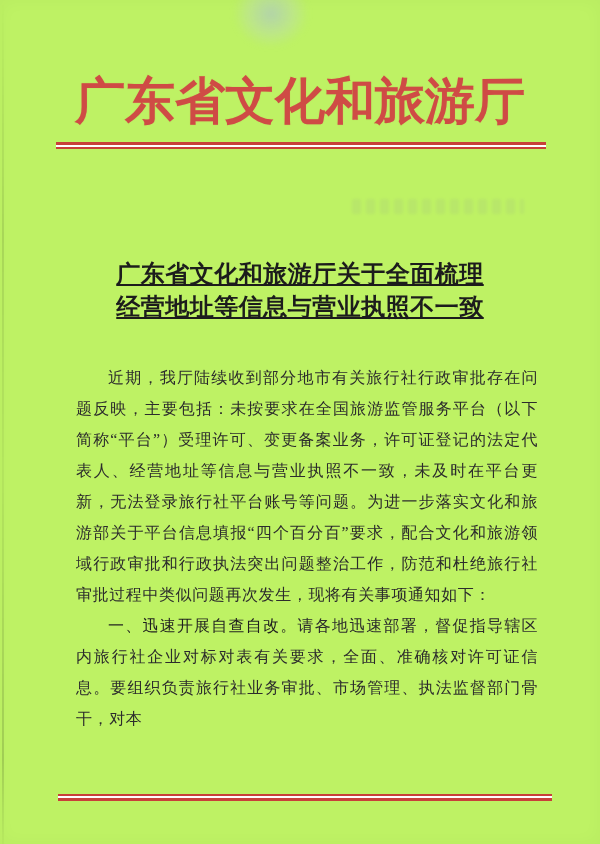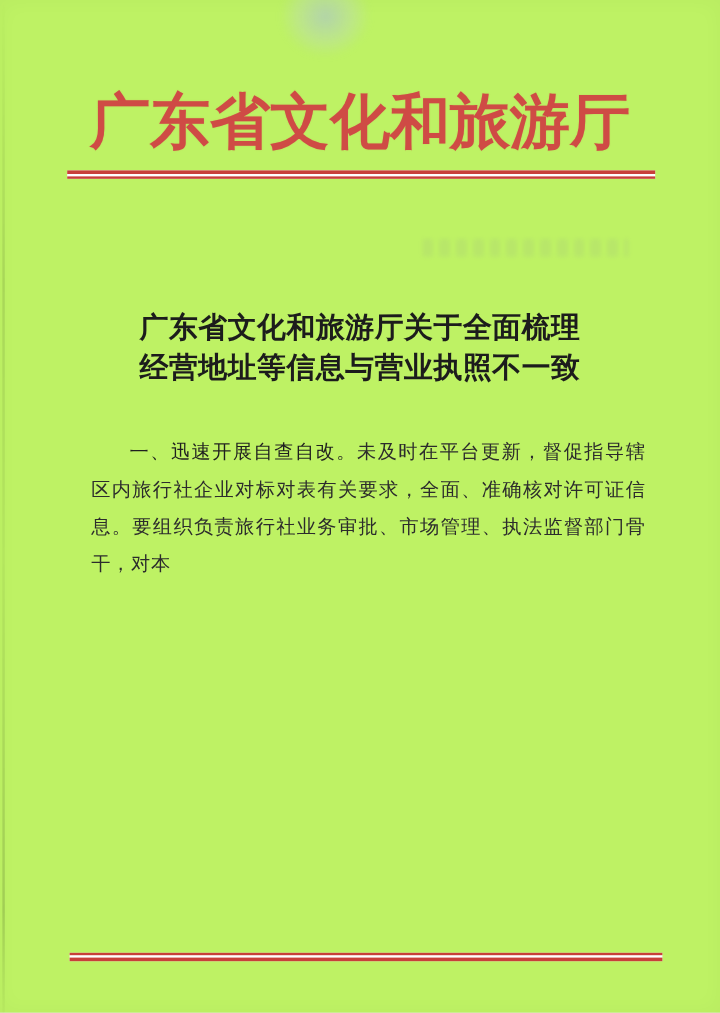--- a/index.html
+++ b/index.html
@@ -84,20 +84,21 @@
     position: absolute;
     left: 0; top: 258px;
     width: 600px;
     margin: 0;
     text-align: center;
     font-size: 24px;
     line-height: 33px;
     font-weight: 700;
     color: #1c1c1c;
     letter-spacing: 0.5px;
+    text-decoration: underline;
   }
   .body-text {
     position: absolute;
     left: 76px; top: 362px;
     width: 462px;
     font-size: 16px;
     line-height: 31px;
     letter-spacing: 0.6px;
     color: #2c2c2c;
     text-align: justify;
@@ -129,18 +130,19 @@
   <div class="red-rule top"></div>
 
   <div class="ghost-text"></div>
 
   <h2 class="doc-title">
     <span>广东省文化和旅游厅关于全面梳理</span><br>
     <span>经营地址等信息与营业执照不一致</span>
   </h2>
 
   <div class="body-text">
-    <p class="para-indent"><span class="bold-lead">一、迅速开展自查自改。</span><span>未及时在平台更新，督促指导辖区内旅行社企业对标对表有关要求，全面、准确核对许可证信息。要组织负责旅行社业务审批、市场管理、执法监督部门骨干，对本</span></p>
+    <p class="para-indent">近期，我厅陆续收到部分地市有关旅行社行政审批存在问题反映，主要包括：未按要求在全国旅游监管服务平台（以下简称“平台”）受理许可、变更备案业务，许可证登记的法定代表人、经营地址等信息与营业执照不一致，未及时在平台更新，无法登录旅行社平台账号等问题。为进一步落实文化和旅游部关于平台信息填报“四个百分百”要求，配合文化和旅游领域行政审批和行政执法突出问题整治工作，防范和杜绝旅行社审批过程中类似问题再次发生，现将有关事项通知如下：</p>
+    <p class="para-indent"><span class="bold-lead">一、迅速开展自查自改。</span><span>请各地迅速部署，督促指导辖区内旅行社企业对标对表有关要求，全面、准确核对许可证信息。要组织负责旅行社业务审批、市场管理、执法监督部门骨干，对本</span></p>
   </div>
 
   <div class="red-rule bottom"></div>
 
 </div>
 
 </body></html>

